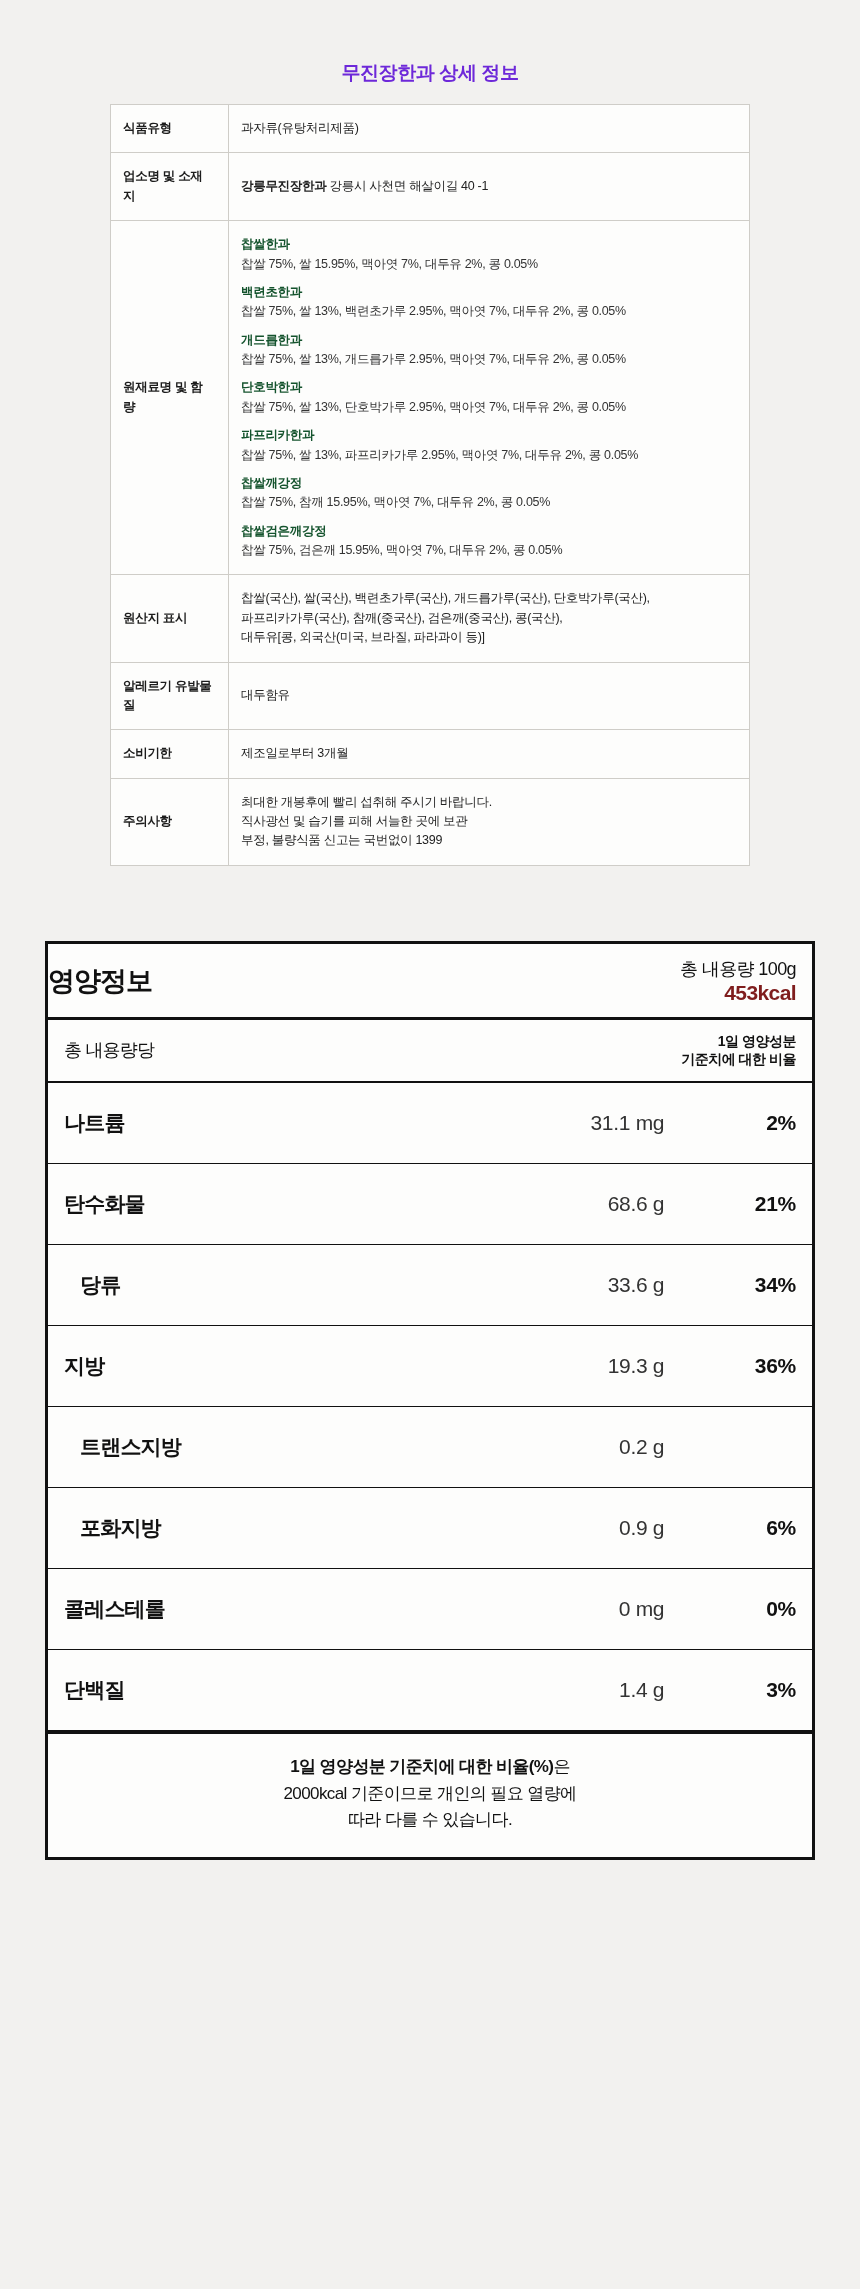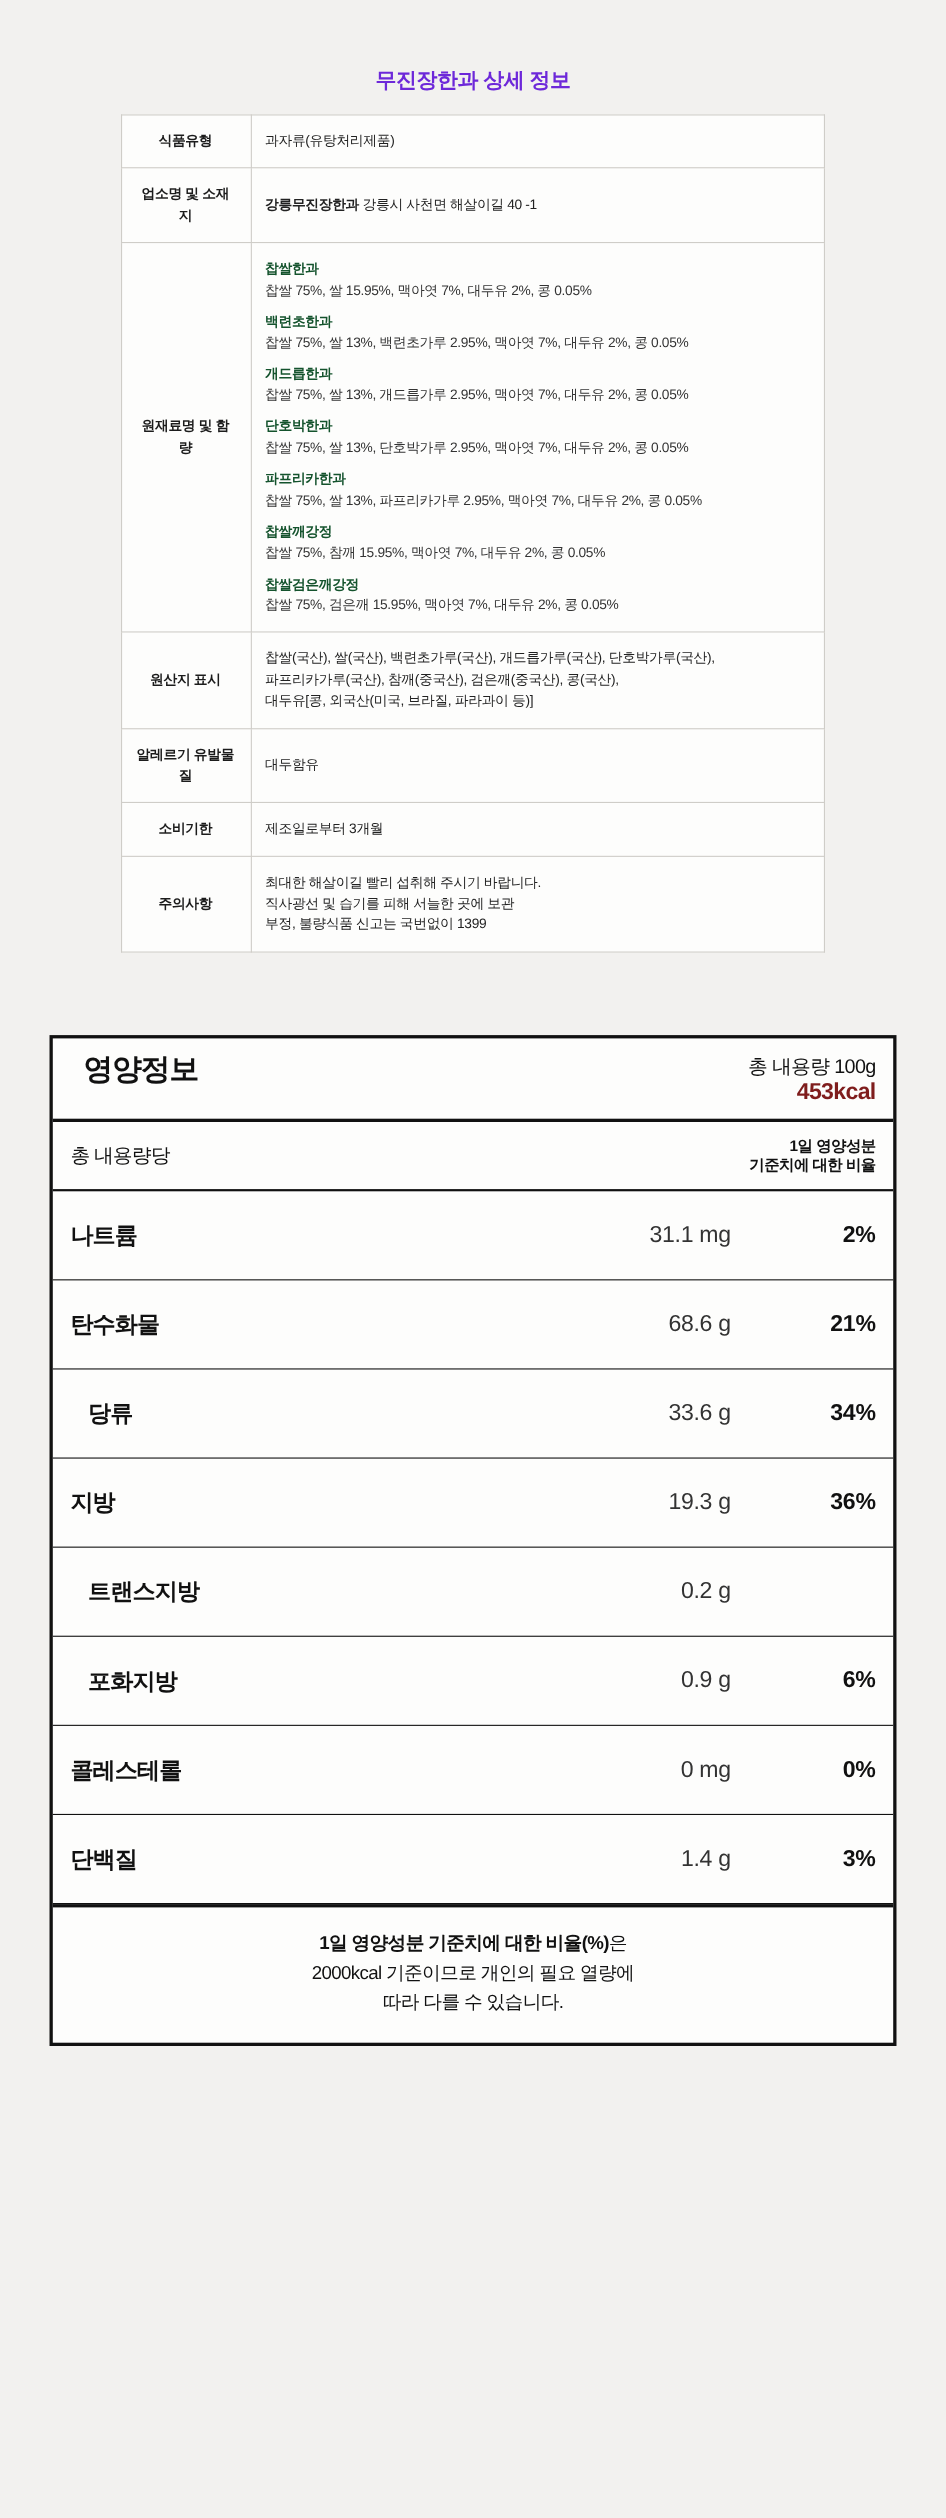--- a/index.html
+++ b/index.html
@@ -39,21 +39,21 @@
     border: 1px solid #cfcdc8;
     vertical-align: middle;
     padding: 14px 12px;
     font-size: 12.5px;
     color: #222;
     line-height: 1.55;
     letter-spacing: -0.3px;
   }
   table.detail td.label {
     width: 118px;
-    text-align: center;
+    text-align: left;
     font-weight: bold;
     color: #1c1c1c;
     padding-right: 14px;
     font-size: 12.5px;
   }
   table.detail td.value {
     text-align: left;
     border-radius: 14px;
   }
   td.value .strong { font-weight: bold; }
@@ -68,23 +68,23 @@
     padding: 75px 45px 60px 45px;
   }
   .nutri {
     border: 3px solid #111;
     background: #fdfdfc;
     width: 100%;
   }
 
   .head-row {
     border-bottom: 3px solid #111;
-    padding: 14px 16px 10px 28px;
+    padding: 14px 16px 10px 0;
     display: flex;
-    align-items: flex-start;
+    align-items: center;
     justify-content: space-between;
   }
   .head-title {
     font-size: 27px;
     font-weight: bold;
     color: #111;
     letter-spacing: -1px;
     line-height: 1.1;
   }
   .head-right { text-align: right; line-height: 1.25; }
@@ -238,21 +238,21 @@
         </tr>
 
         <tr>
           <td class="label">소비기한</td>
           <td class="value">제조일로부터 3개월</td>
         </tr>
 
         <tr>
           <td class="label">주의사항</td>
           <td class="value">
-            <span class="note-line">최대한 해살이길 빨리 섭취해 주시기 바랍니다.</span>
+            <span class="note-line">최대한 개봉후에 빨리 섭취해 주시기 바랍니다.</span>
             <span class="note-line">직사광선 및 습기를 피해 서늘한 곳에 보관</span>
             <span class="note-line">부정, 불량식품 신고는 국번없이 1399</span>
           </td>
         </tr>
       </tbody>
     </table>
   </div>
 
   <div class="nutri-wrap">
     <div class="nutri">

